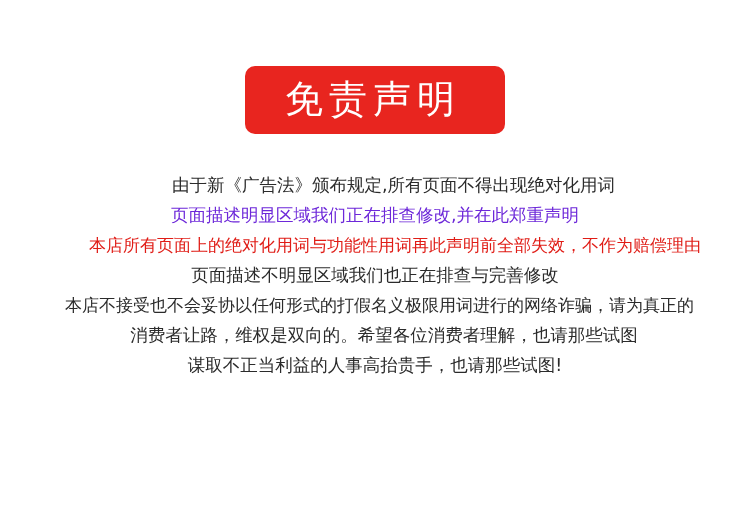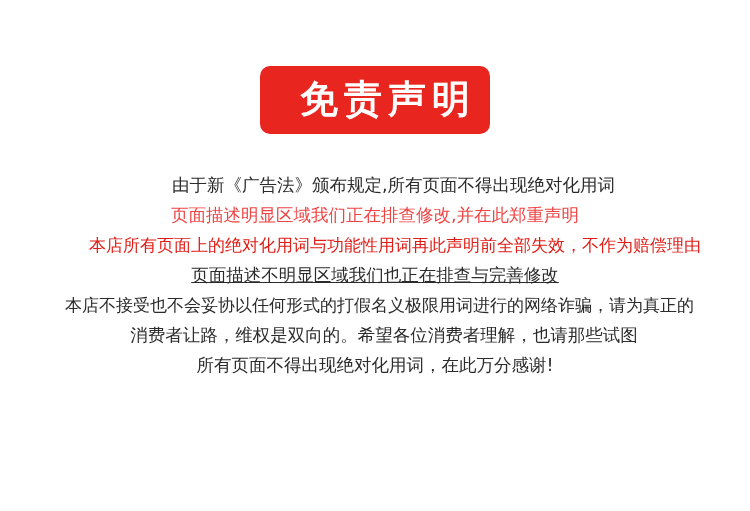--- a/index.html
+++ b/index.html
@@ -25,24 +25,24 @@
   .banner-wrap {
     margin-top: 66px;
     display: flex;
     justify-content: center;
     width: 100%;
   }
   .banner {
     background: #e8251f;
     color: #ffffff;
     font-size: 38px;
-    font-weight: bold;
+    font-weight: normal;
     letter-spacing: 6px;
     text-indent: 6px;
-    padding: 14px 14px 16px 34px;
+    padding: 14px 44px 16px 34px;
     border-radius: 10px;
     line-height: 1;
     font-family: "DejaVu Sans", "Liberation Sans", sans-serif;
   }
   .lines {
     margin-top: 36px;
     width: 750px;
     display: flex;
     flex-direction: column;
     align-items: center;
@@ -68,21 +68,21 @@
 <body>
 
 <div class="page">
 
   <div class="banner-wrap">
     <div class="banner" style="background: rgb(232, 37, 31); color: rgb(255, 255, 255);">免责声明</div>
   </div>
 
   <div class="lines">
     <div class="line" style="color: rgb(43, 43, 43); padding-left: 37px;">由于新《广告法》颁布规定,所有页面不得出现绝对化用词</div>
-    <div class="line" style="color: #ef4444;">页面描述明显区域我们正在排查修改,并在此郑重声明</div>
+    <div class="line" style="color: #6d28d9;">页面描述明显区域我们正在排查修改,并在此郑重声明</div>
     <div class="line red wide" style="color: rgb(224, 28, 22);">本店所有页面上的绝对化用词与功能性用词再此声明前全部失效，不作为赔偿理由</div>
-    <div class="line" style="color: rgb(43, 43, 43); text-decoration: underline;">页面描述不明显区域我们也正在排查与完善修改</div>
+    <div class="line" style="color: rgb(43, 43, 43);">页面描述不明显区域我们也正在排查与完善修改</div>
     <div class="line wide" style="color: rgb(43, 43, 43); margin-left: 9px;">本店不接受也不会妥协以任何形式的打假名义极限用词进行的网络诈骗，请为真正的</div>
     <div class="line" style="color: rgb(43, 43, 43); padding-left: 18px;">消费者让路，维权是双向的。希望各位消费者理解，也请那些试图</div>
-    <div class="line" style="color: rgb(43, 43, 43);">所有页面不得出现绝对化用词，在此万分感谢!</div>
+    <div class="line" style="color: rgb(43, 43, 43);">谋取不正当利益的人事高抬贵手，也请那些试图!</div>
   </div>
 
 </div>
 
 </body></html>

